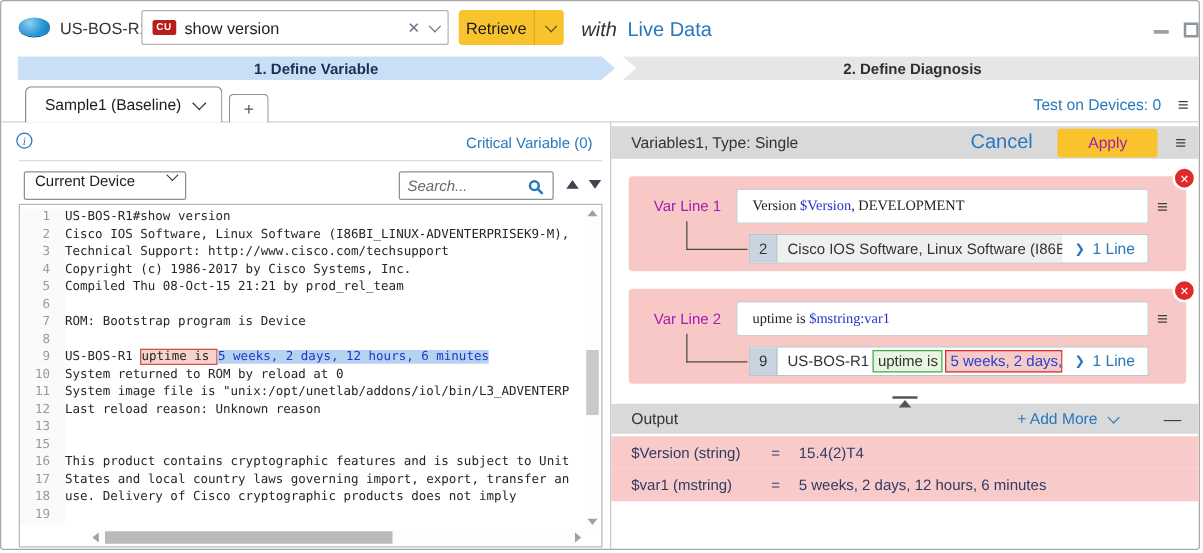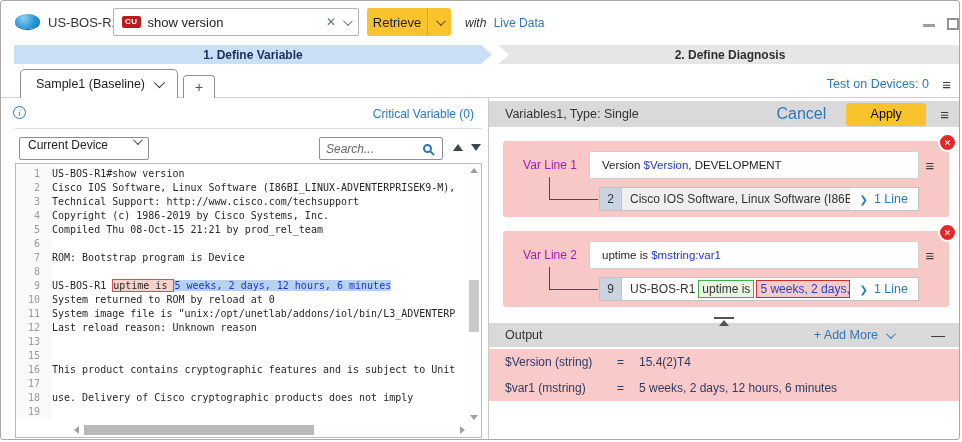--- a/index.html
+++ b/index.html
@@ -13,21 +13,21 @@
   .cmd-input { position:absolute; left:112px; top:7px; width:246px; height:28px; border:1px solid #b3b3b3; border-radius:2px;
     background:#fff; display:flex; align-items:center; padding:0 8px; gap:7px; }
   .cu-badge { background:#b91c1c; color:#fff; font-size:8px; font-weight:bold; padding:2px 3px; border-radius:2px; letter-spacing:.5px; line-height:1; }
   .cmd-text { flex:1; font-size:13px; color:#222; white-space:nowrap; overflow:hidden; }
   .icon-x { color:#5f7184; font-size:12px; line-height:1; cursor:pointer; }
   .chev { display:inline-block; width:7px; height:7px; border-right:1.6px solid #5f7184; border-bottom:1.6px solid #5f7184; transform:rotate(45deg) translateY(-2px); }
   .retrieve-btn { position:absolute; left:366px; top:7px; width:84px; height:28px; background:#f8c32c; border-radius:3px; display:flex; align-items:stretch; cursor:pointer; }
   .retrieve-main { flex:1; display:flex; align-items:center; justify-content:center; font-size:13px; color:#1c1c1c; }
   .retrieve-dd { width:24px; border-left:1px solid #dfa91c; display:flex; align-items:center; justify-content:center; }
   .retrieve-dd .chev { border-color:#5a4a12; }
-  .with-live { position:absolute; left:464px; top:15px; font-size:12px; }
+  .with-live { position:absolute; left:464px; top:15px; font-size:16px; }
   .with-word { font-style:italic; color:#333; }
   .live-link { color:#2878be; margin-left:4px; cursor:pointer; }
   .min-icon { position:absolute; left:922px; top:23px; width:12px; height:3px; background:#9aa0a8; cursor:pointer; }
   .max-icon { position:absolute; left:946px; top:17px; width:12px; height:12px; border:2px solid #8d949c; cursor:pointer; }
 
   
   .step1 { position:absolute; left:13px; top:44px; width:478px; height:19px; background:#c9dff5;
     clip-path:polygon(0 0, calc(100% - 11px) 0, 100% 50%, calc(100% - 11px) 100%, 0 100%);
     display:flex; align-items:center; justify-content:center; font-size:12px; font-weight:bold; color:#1c2e55; cursor:pointer; }
   .step2 { position:absolute; left:497px; top:44px; width:464px; height:19px; background:#e6e6e6;
@@ -85,30 +85,30 @@
   .hthumb { position:absolute; left:12px; top:1px; width:230px; height:10px; background:#b9b9b9; cursor:pointer; }
   .hs-lf { position:absolute; left:2px; top:2px; cursor:pointer; }
   .hs-rt { position:absolute; right:2px; top:2px; cursor:pointer; }
 
   
   .v-divider { position:absolute; left:487px; top:97px; width:1px; bottom:0; background:#c9c9c9; }
   .right-panel { position:absolute; left:488px; top:97px; right:0; bottom:0; }
   .rp-header { position:absolute; left:0; right:0; top:3px; height:26px; background:#d9d9d9; display:flex; align-items:center; padding:0 10px 0 16px; }
   .rp-title { flex:1; font-size:12.5px; color:#333; }
   .cancel-link { font-size:16px; color:#2878be; margin-right:20px; cursor:pointer; }
-  .apply-btn { width:80px; height:23px; background:#f8c32c; border-radius:3px; border:none; font-size:12.5px; color:#000000;
+  .apply-btn { width:80px; height:23px; background:#f8c32c; border-radius:3px; border:none; font-size:12.5px; color:#a21caf;
     display:flex; align-items:center; justify-content:center; margin-right:14px; cursor:pointer; font-family:inherit; }
 
   .var-card { position:absolute; left:14px; width:446px; height:76px; background:#f8c8c7; border-radius:3px; }
   .card-x { position:absolute; top:-8px; right:-8px; width:19px; height:19px; border-radius:50%; background:#e02a2a; border:2px solid #fff;
     color:#fff; font-size:9px; display:flex; align-items:center; justify-content:center; cursor:pointer; z-index:3; }
   .card-row1 { display:flex; align-items:center; padding:10px 8px 0 8px; }
   .var-label { width:78px; font-size:12px; color:#a21caf; text-align:center; }
   .pattern-input { flex:1; height:28px; background:#fff; border:1px solid #cfcfcf; border-radius:2px; display:flex; align-items:center;
-    padding:0 12px; font-family:Liberation Sans, sans-serif; font-size:11.5px; color:#1e1e1e; white-space:pre; overflow:hidden; cursor:text; }
+    padding:0 12px; font-family:Liberation Serif, serif; font-size:11.5px; color:#1e1e1e; white-space:pre; overflow:hidden; cursor:text; }
   .pattern-input .pat-var { color:#2433cc; }
   .card-menu { width:22px; text-align:center; }
   .connector { position:absolute; left:46px; top:36px; width:49px; height:23px; border-left:1.5px solid #4a4a4a; border-bottom:1.5px solid #4a4a4a; }
   .sample-row { display:flex; align-items:stretch; margin:8px 30px 0 96px; height:24px; border:1px solid #c2c2c2; background:#fff; font-size:12px; color:#333; }
   .sample-num { width:22px; background:#c9d4e0; border-right:1px solid #b8c3ce; display:flex; align-items:center; justify-content:center; font-size:12px; color:#333; }
   .sample-body { flex:1; display:flex; align-items:center; overflow:hidden; white-space:nowrap; }
   .sample-body .part { display:inline-flex; align-items:center; }
   .sample-body .chip-gray { background:#efefef; align-self:stretch; padding:0 8px; max-width:262px; overflow:hidden; }
   .sample-body .plain { padding-left:8px; }
   .sample-body .box-green { border:1px solid #3fae49; background:#e9f5e3; padding:1px 3px; margin-left:3px; }
@@ -180,33 +180,33 @@
     <span class="mag"></span>
   </div>
   <div class="tri tri-up-dk nav-up"></div>
   <div class="tri tri-dn-dk nav-dn"></div>
 
   <div class="code-panel">
     <div class="code-lines">
         <div class="code-line"><span class="ln">1</span><span class="lt">US-BOS-R1#show version</span></div>
         <div class="code-line"><span class="ln">2</span><span class="lt">Cisco IOS Software, Linux Software (I86BI_LINUX-ADVENTERPRISEK9-M),</span></div>
         <div class="code-line"><span class="ln">3</span><span class="lt">Technical Support: http://www.cisco.com/techsupport</span></div>
-        <div class="code-line"><span class="ln">4</span><span class="lt">Copyright (c) 1986-2019 by Cisco Systems, Inc.</span></div>
+        <div class="code-line"><span class="ln">4</span><span class="lt">Copyright (c) 1986-2017 by Cisco Systems, Inc.</span></div>
         <div class="code-line"><span class="ln">5</span><span class="lt">Compiled Thu 08-Oct-15 21:21 by prod_rel_team</span></div>
         <div class="code-line"><span class="ln">6</span><span class="lt"></span></div>
         <div class="code-line"><span class="ln">7</span><span class="lt">ROM: Bootstrap program is Device</span></div>
         <div class="code-line"><span class="ln">8</span><span class="lt"></span></div>
         <div class="code-line"><span class="ln">9</span><span class="lt"><span class="plain">US-BOS-R1 </span><span class="match-red">uptime is </span><span class="value-blue">5 weeks, 2 days, 12 hours, 6 minutes</span></span></div>
         <div class="code-line"><span class="ln">10</span><span class="lt">System returned to ROM by reload at 0</span></div>
         <div class="code-line"><span class="ln">11</span><span class="lt">System image file is "unix:/opt/unetlab/addons/iol/bin/L3_ADVENTERP</span></div>
         <div class="code-line"><span class="ln">12</span><span class="lt">Last reload reason: Unknown reason</span></div>
         <div class="code-line"><span class="ln">13</span><span class="lt"></span></div>
         <div class="code-line"><span class="ln">15</span><span class="lt"></span></div>
         <div class="code-line"><span class="ln">16</span><span class="lt">This product contains cryptographic features and is subject to Unit</span></div>
-        <div class="code-line"><span class="ln">17</span></div>
+        <div class="code-line"><span class="ln">17</span><span class="lt">States and local country laws governing import, export, transfer an</span></div>
         <div class="code-line"><span class="ln">18</span><span class="lt">use. Delivery of Cisco cryptographic products does not imply</span></div>
         <div class="code-line"><span class="ln">19</span><span class="lt"></span></div>
       </div>
     <div class="vscroll">
       <div class="tri tri-up-lt vs-up"></div>
       <div class="vthumb"></div>
       <div class="tri tri-dn-lt vs-dn"></div>
     </div>
     <div class="hscroll">
       <div class="tri tri-lf-lt hs-lf"></div>

